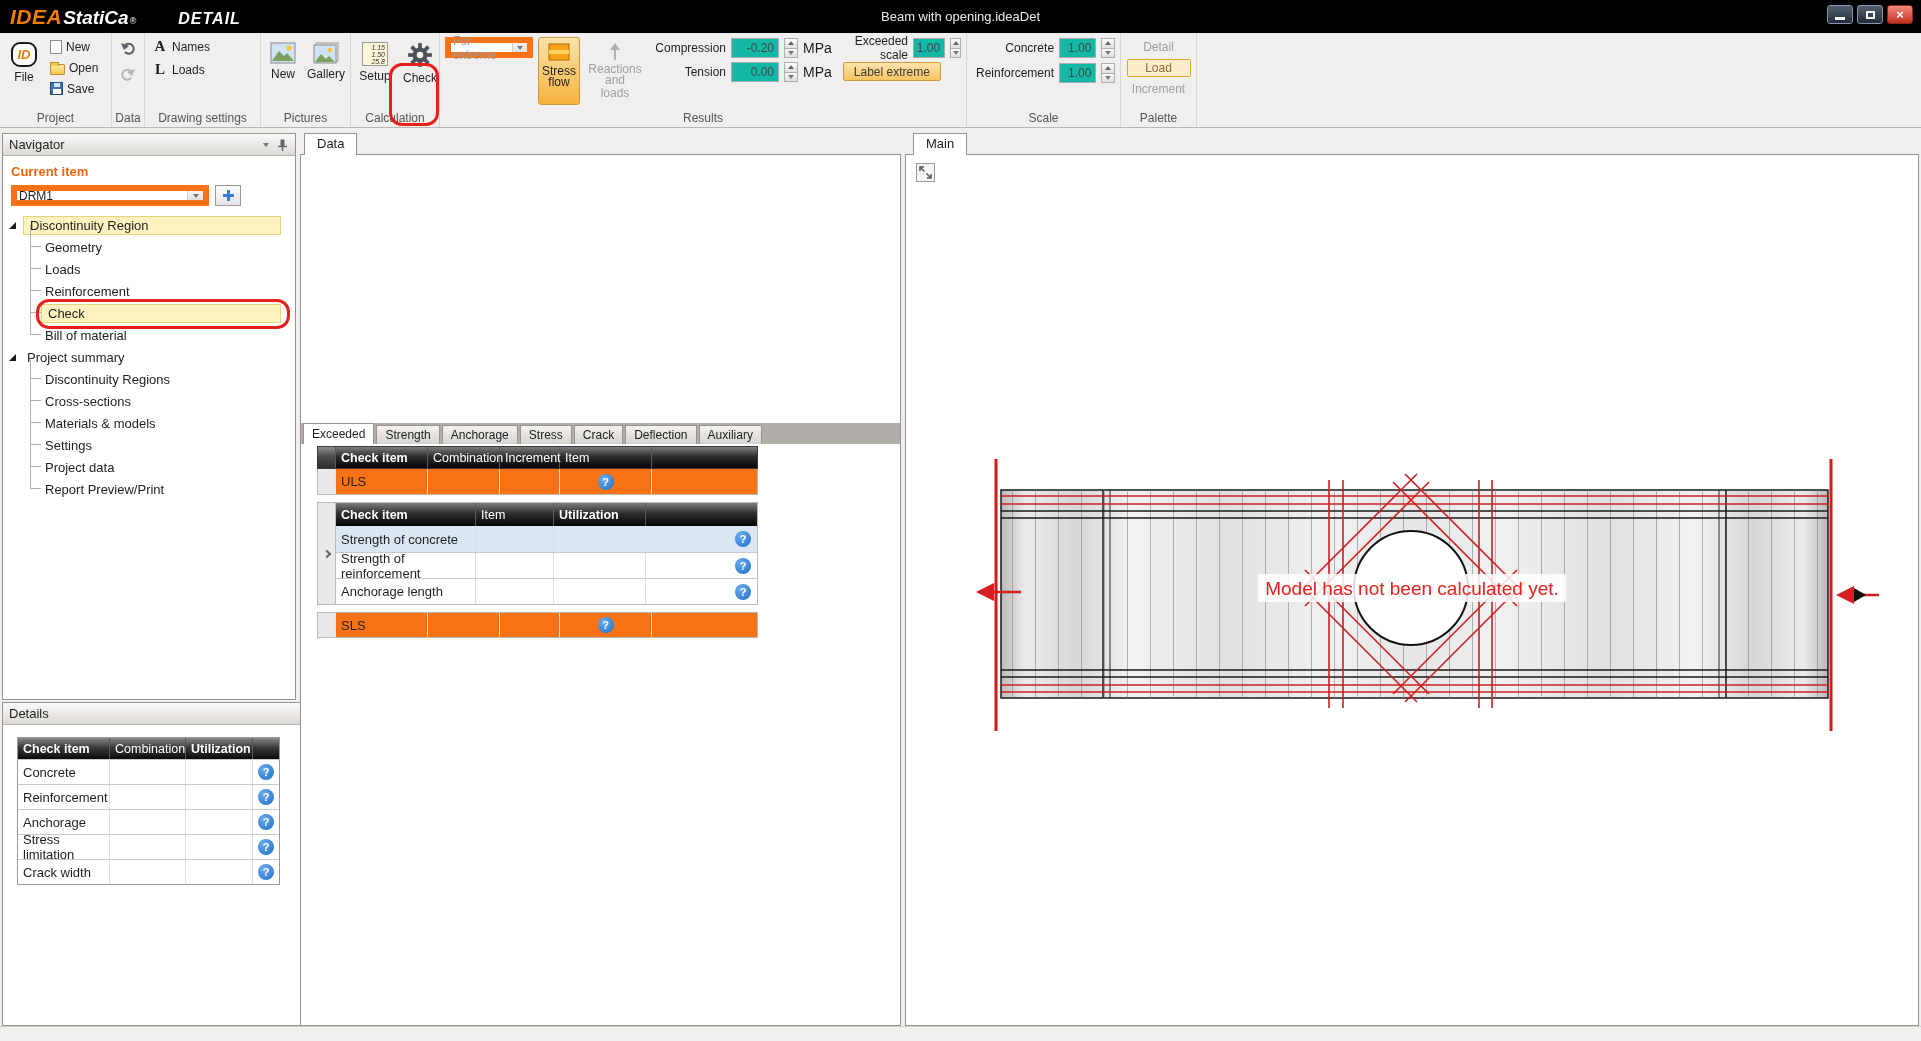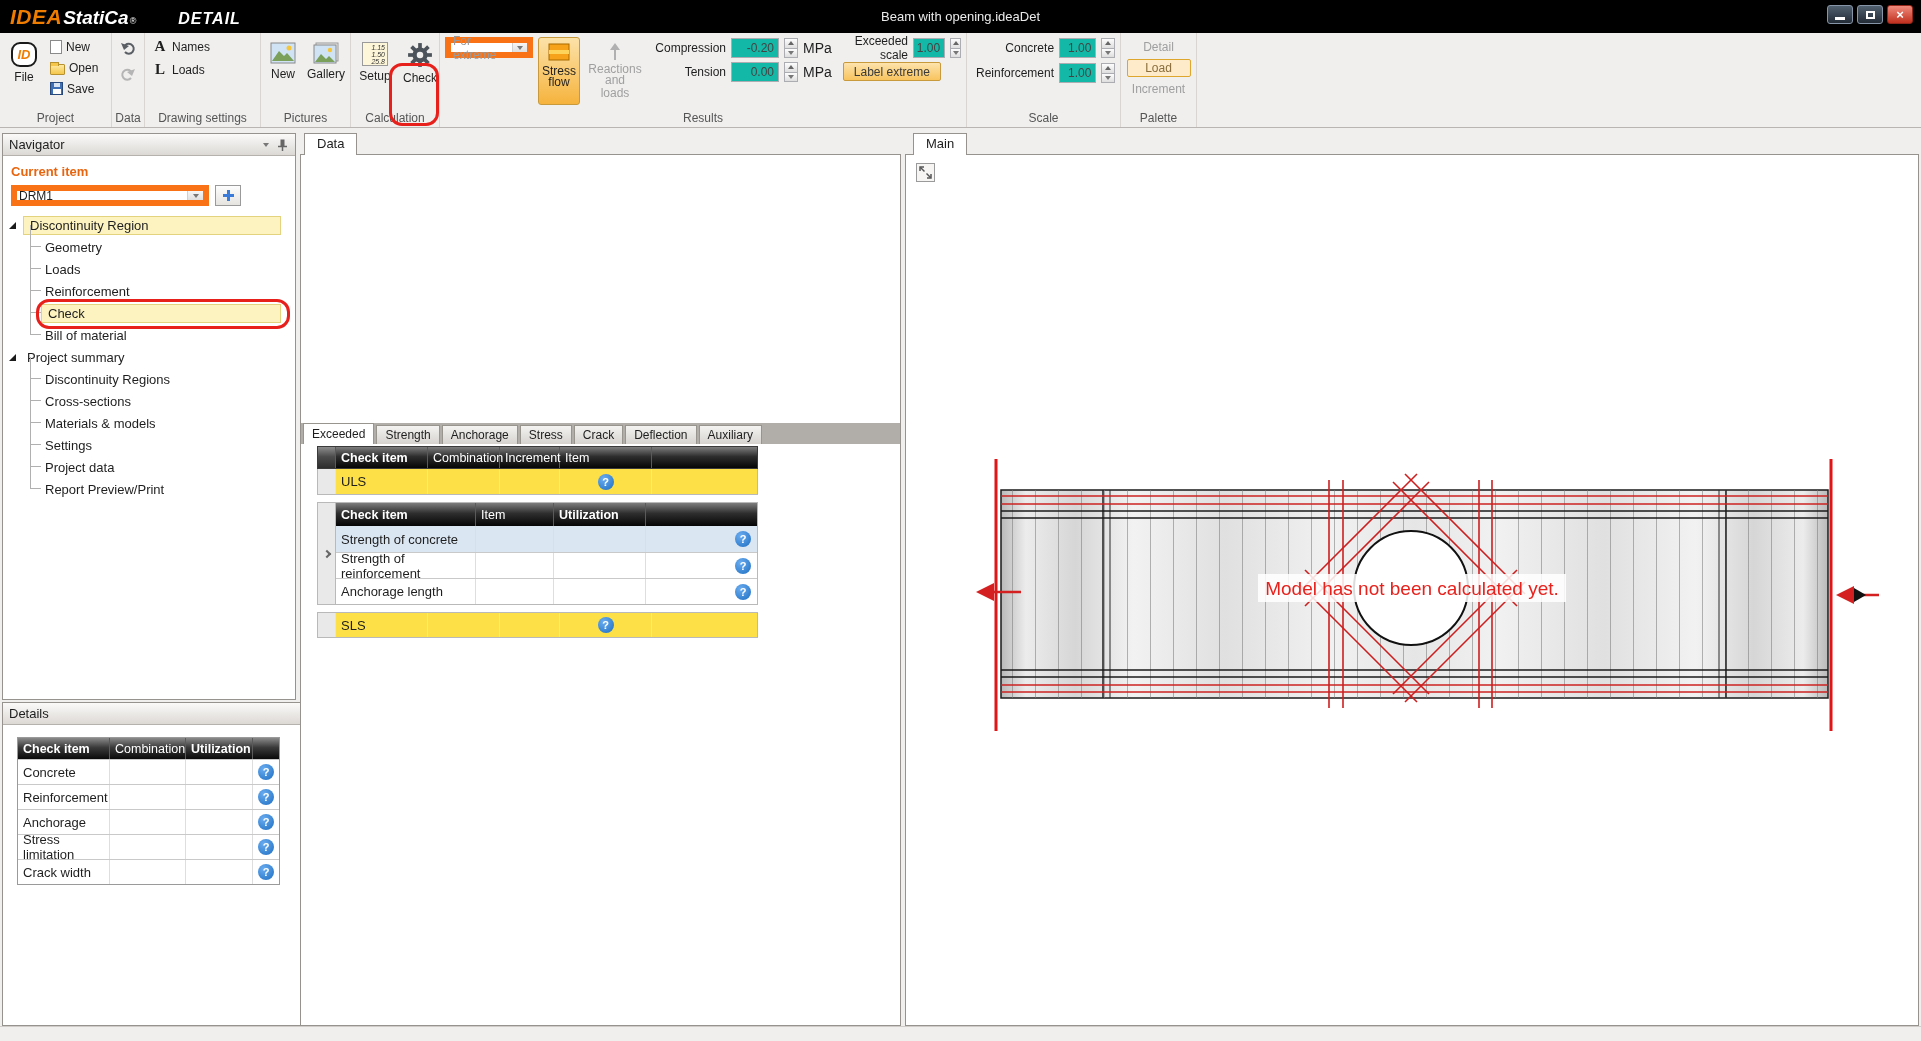--- a/index.html
+++ b/index.html
@@ -116,21 +116,21 @@
 .result-tabs { position:absolute; left:0; right:0; top:268px; height:21px; background:#b1aeaa; display:flex; align-items:flex-end; padding-left:2px; gap:2px; }
 .rtab { height:19px; padding:2px 8px 0 8px; font-size:12px; background:linear-gradient(#f4f3f1,#d6d3cf); border:1px solid #98958f; border-bottom:none; }
 .rtab.active { background:#fff; height:21px; padding-top:3px; }
 
 
 .otable { position:absolute; left:16px; top:291px; width:441px; font-size:13px; }
 .ot-head { display:flex; height:23px; background:linear-gradient(#7d7d7d,#2e2e2e 45%,#050505); color:#fff; align-items:center; border:1px solid #3a3a3a; }
 .ot-h { padding:0 5px; height:100%; display:flex; align-items:center; border-right:1px solid #5a5a5a; font-size:12.5px; }
 .ow-exp { width:18px; border-right:1px solid #5a5a5a; height:100%; background:#cfcfcf33; }
 .ow-1 { width:92px; } .ow-2 { width:72px; } .ow-3 { width:60px; } .ow-4 { width:92px; } .ow-fill { flex:1; border-right:none; }
-.ot-row { display:flex; height:26px; align-items:center; border:1px solid #b9b9b9; border-top:none; background:#fde047; }
+.ot-row { display:flex; height:26px; align-items:center; border:1px solid #b9b9b9; border-top:none; background:#f97316; }
 .ot-row.sls { border-top:1px solid #b9b9b9; margin-top:7px; }
 .ot-c { height:100%; display:flex; align-items:center; padding:0 5px; border-right:1px solid #e3e3e3; }
 .oc-exp { width:18px; background:#e9e9e9; justify-content:center; }
 .oc-help { justify-content:center; }
 .ot-detail { display:flex; margin-top:7px; }
 .exp-col { width:18px; background:#e9e9e9; border:1px solid #b9b9b9; border-right:none; display:flex; align-items:center; justify-content:center; }
 .chev { width:6px; height:6px; border-right:2px solid #666; border-bottom:2px solid #666; transform:rotate(-45deg); }
 .itable { flex:1; border:1px solid #b9b9b9; }
 .it-head { display:flex; height:23px; background:linear-gradient(#7d7d7d,#2e2e2e 45%,#050505); color:#fff; align-items:center; }
 .it-h { padding:0 5px; height:100%; display:flex; align-items:center; border-right:1px solid #5a5a5a; font-size:12.5px; }

